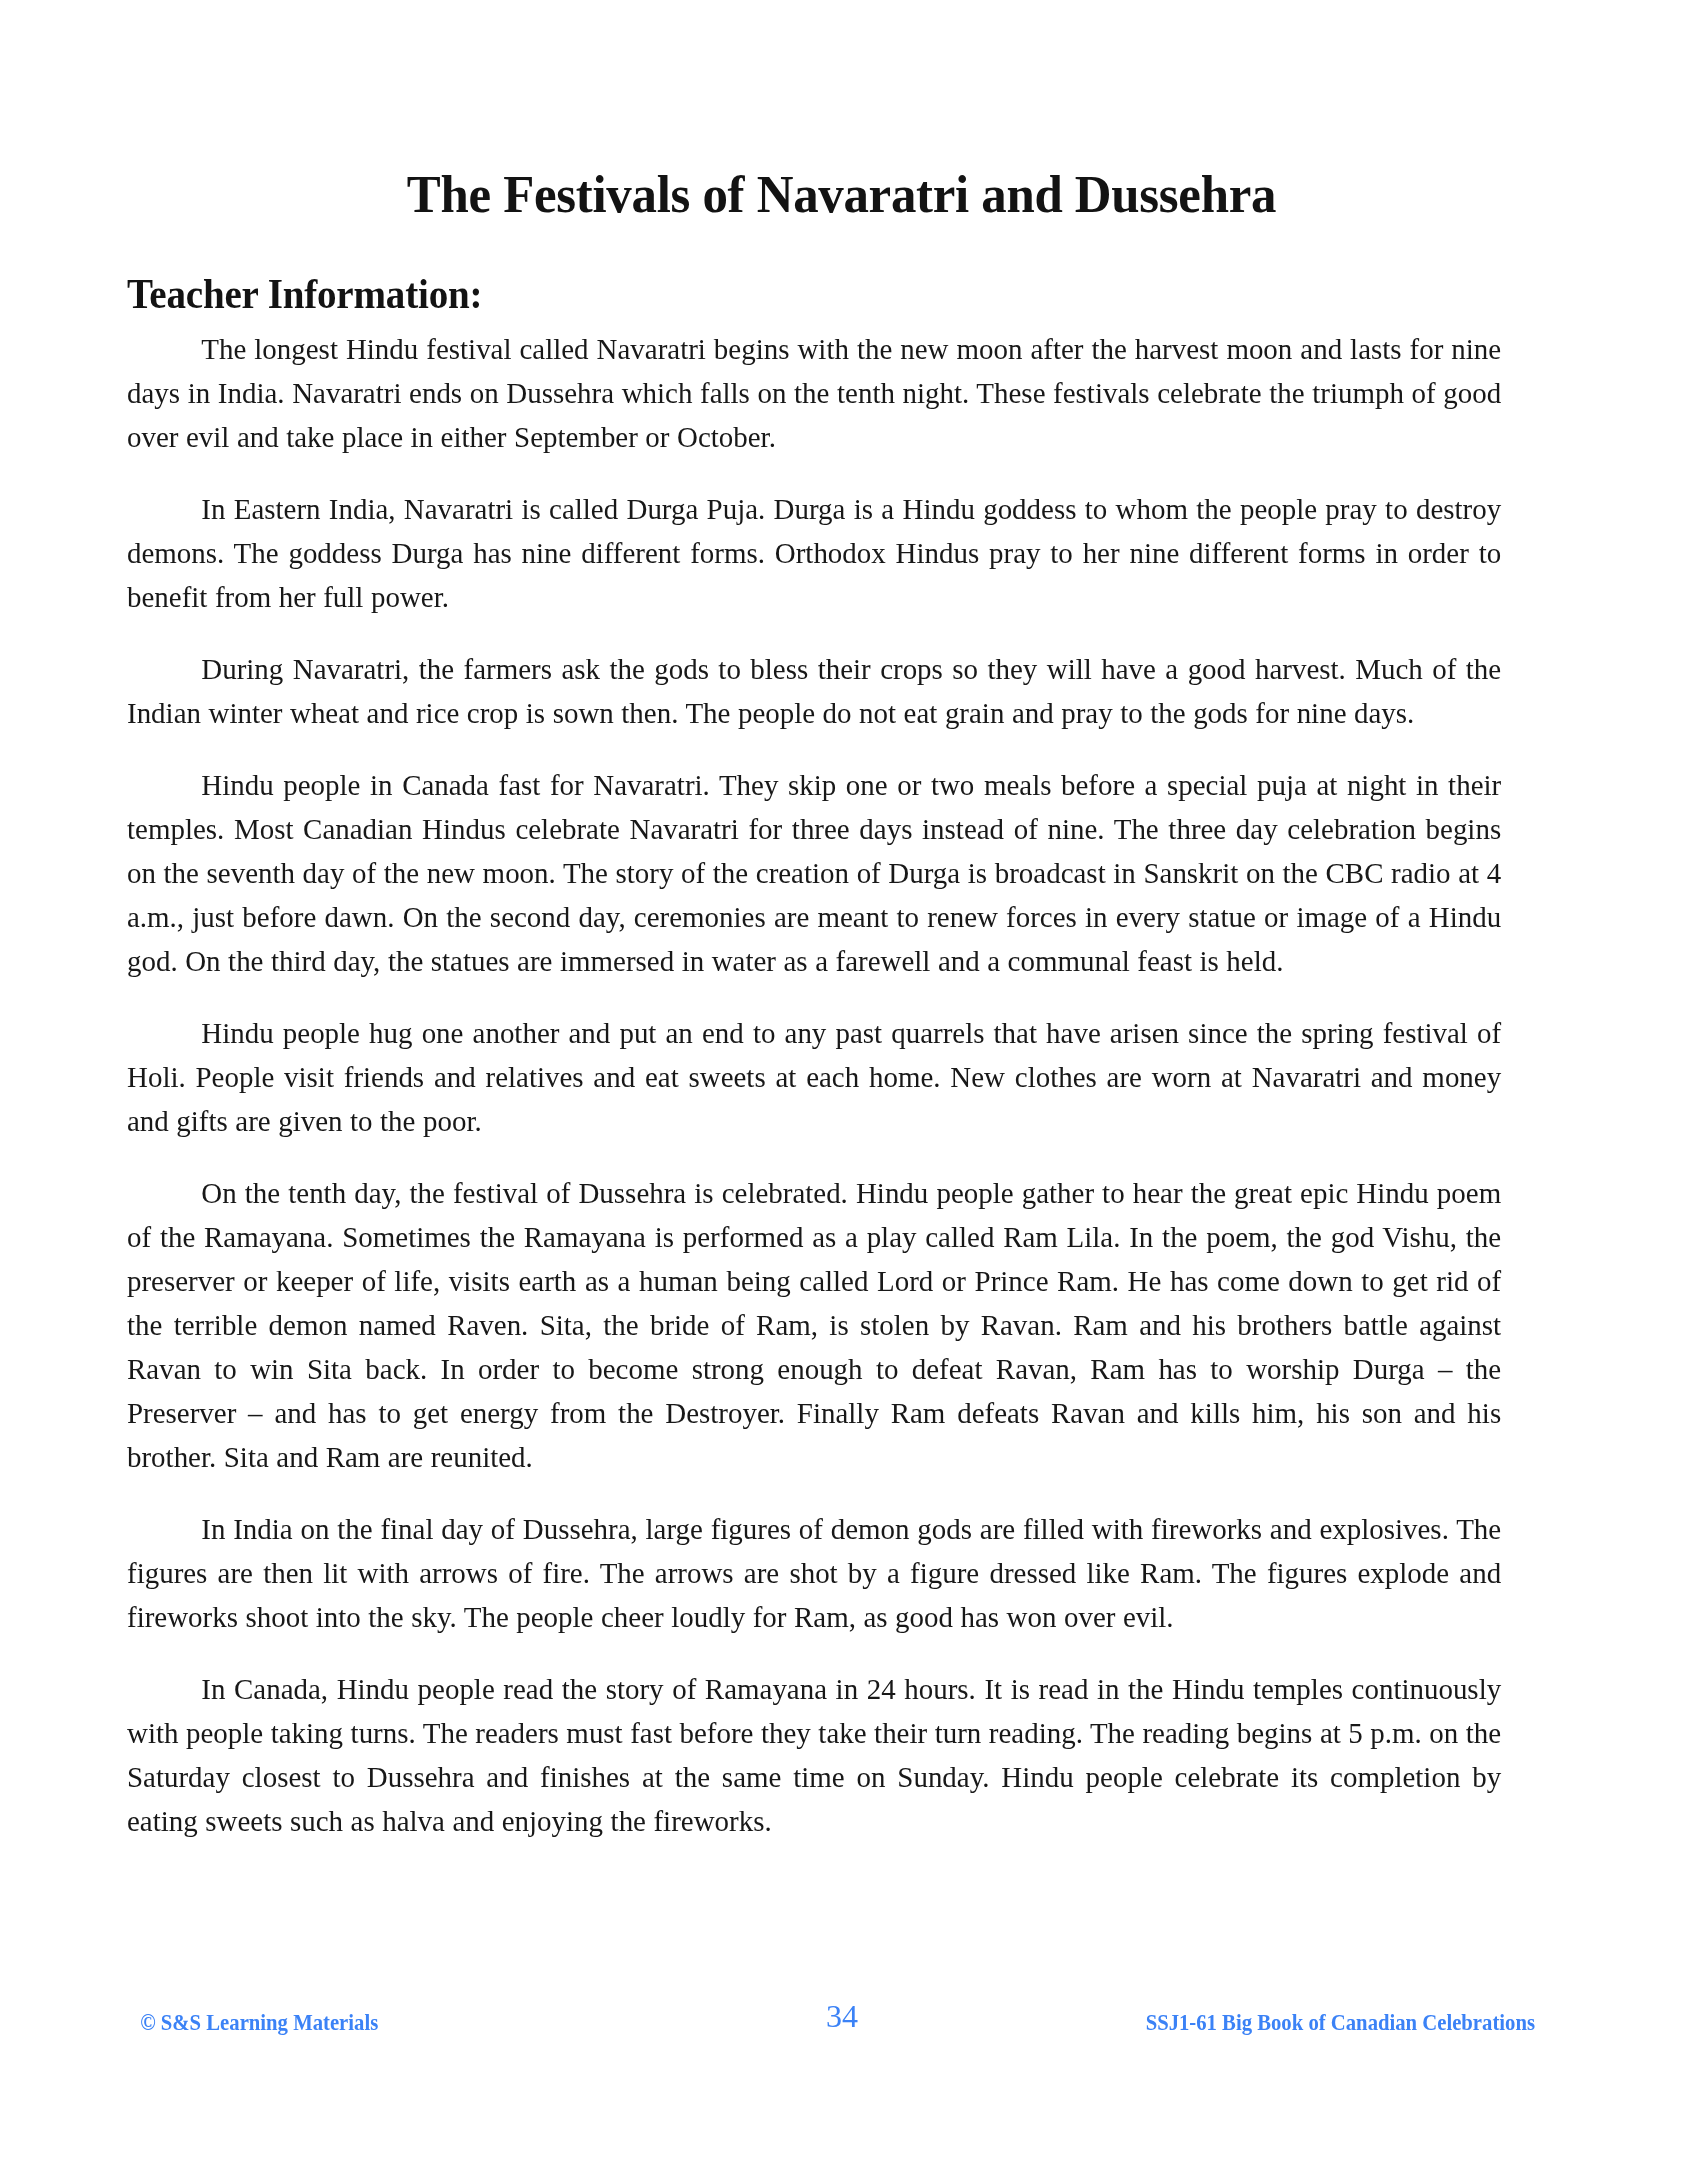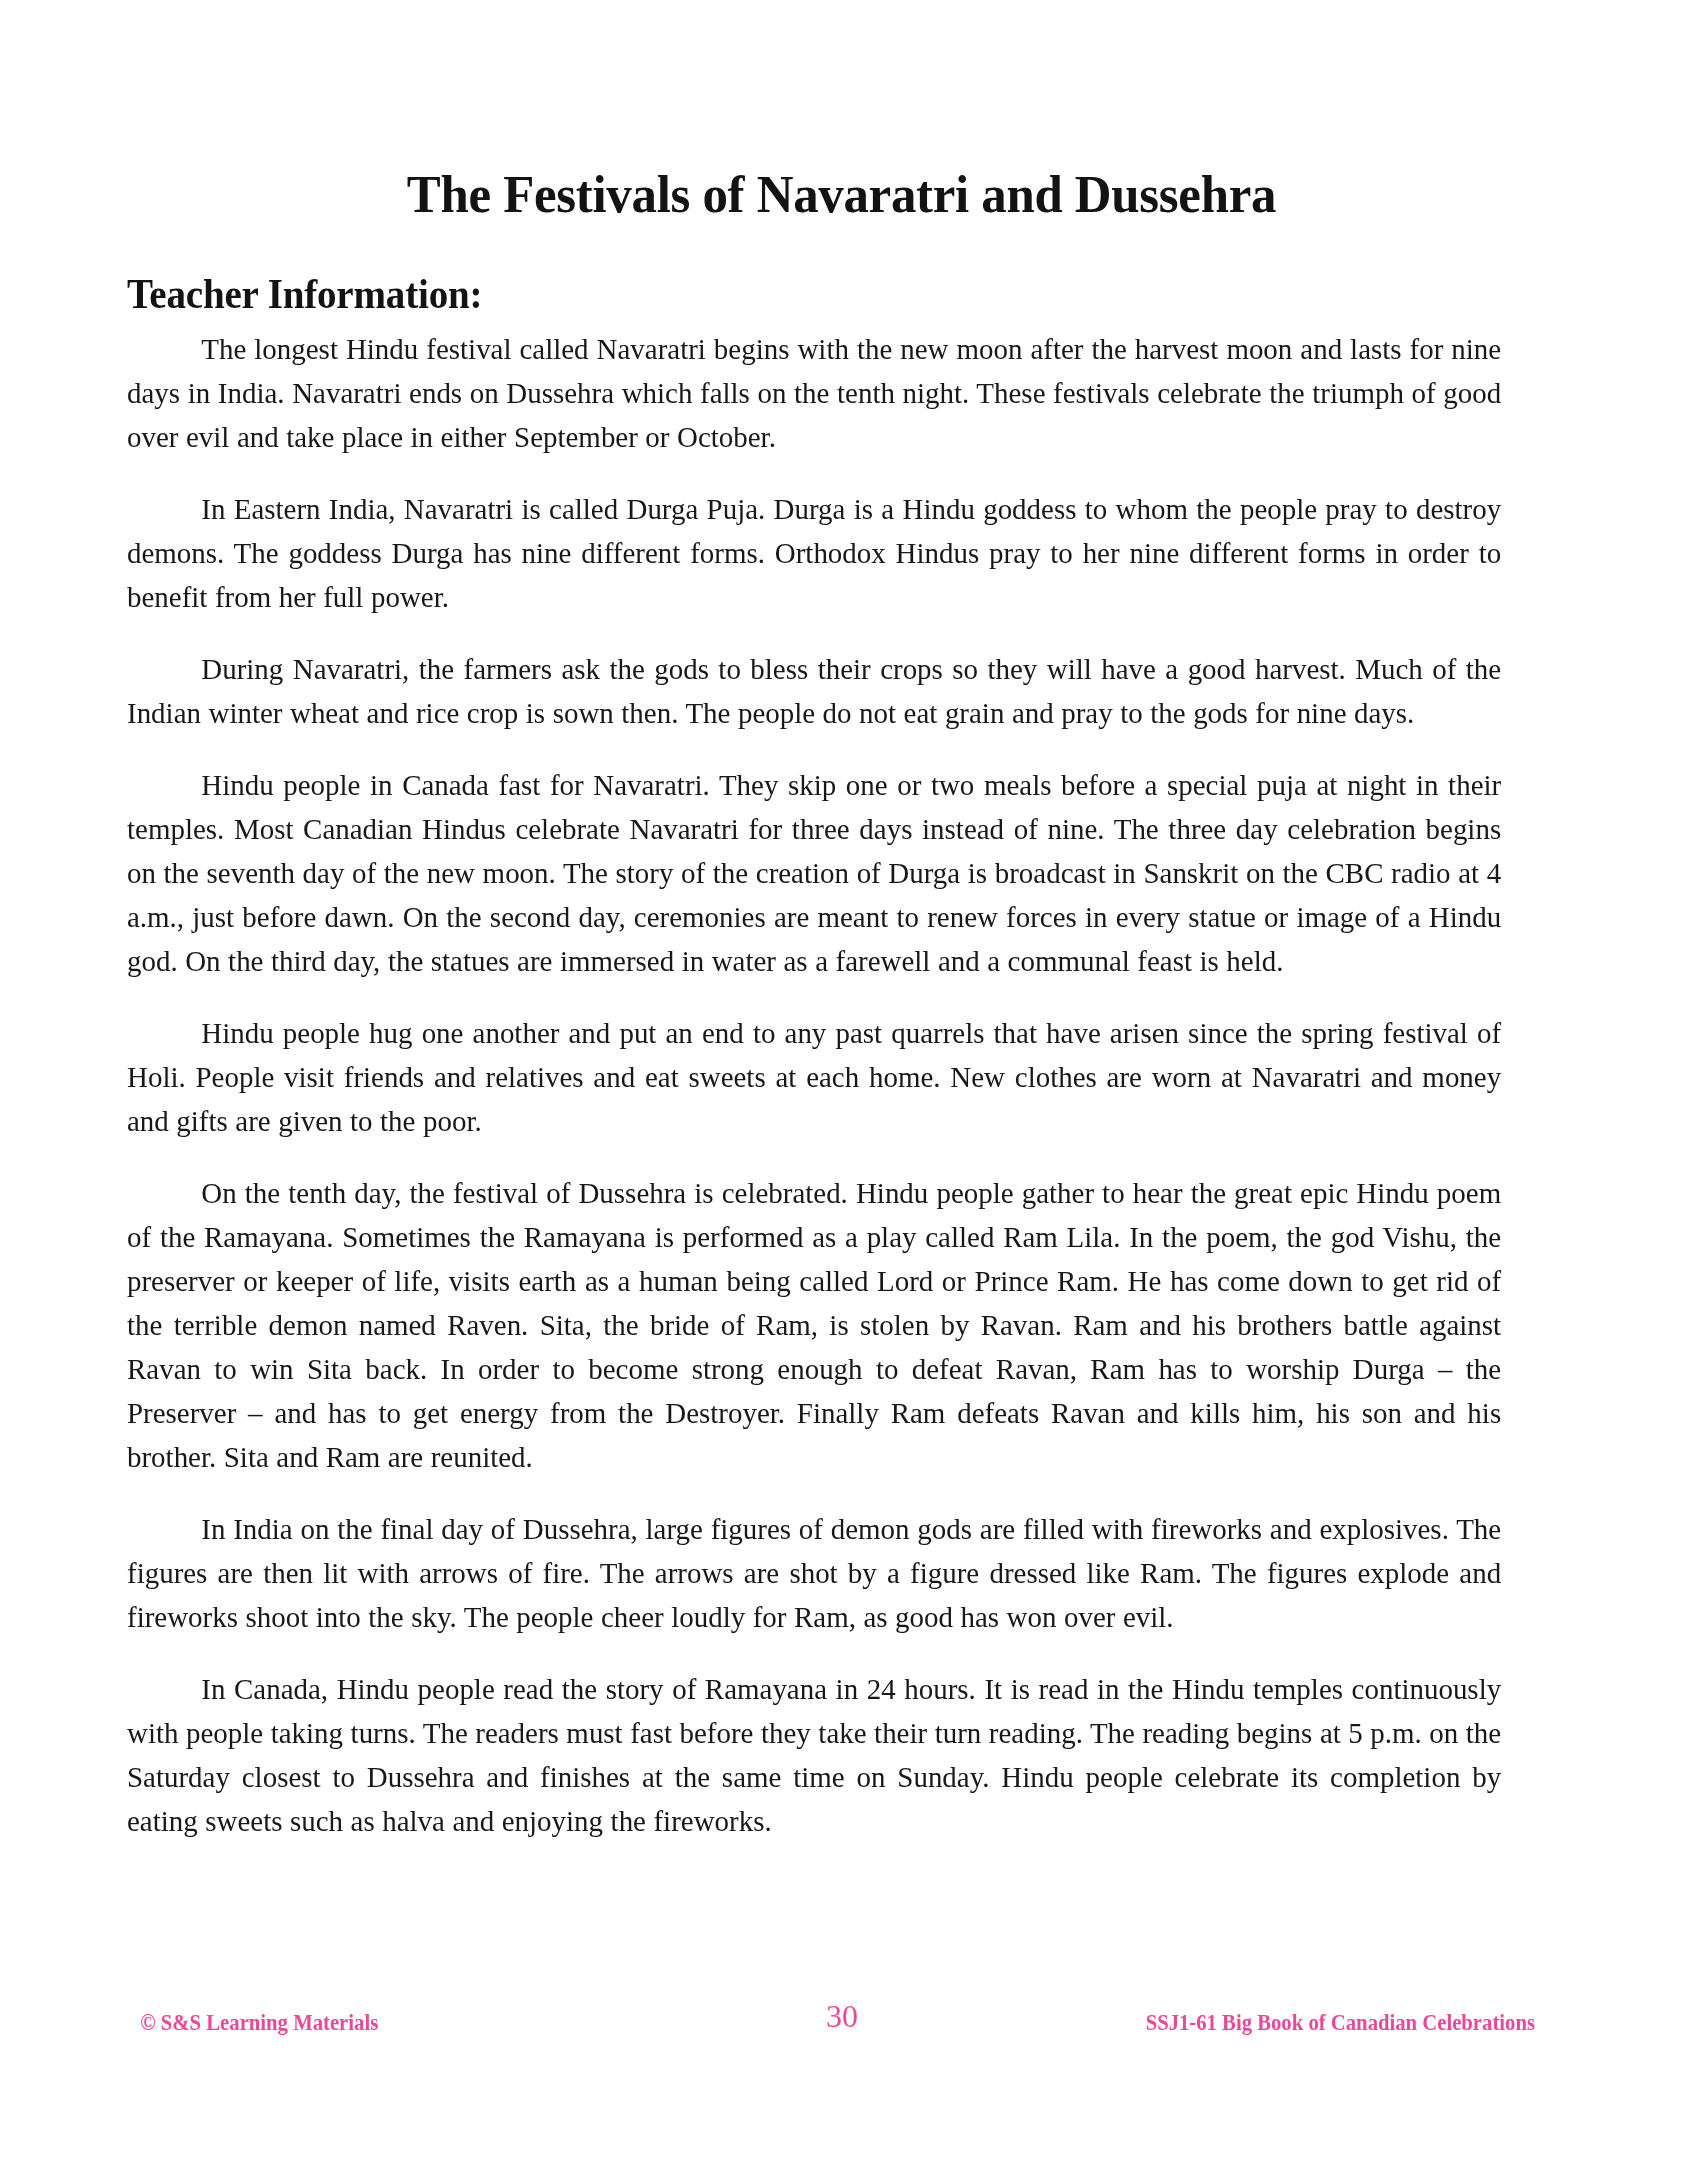--- a/index.html
+++ b/index.html
@@ -83,21 +83,21 @@
   .footer {
     position: absolute;
     left: 127px;
     top: 2010px;
     width: 1430px;
     display: flex;
     align-items: baseline;
     justify-content: flex-end;
     font-size: 23px;
     font-weight: bold;
-    color: #ec4899;
+    color: #3b82f6;
   }
 
   .footer-left {
     transform: scaleX(0.9);
     transform-origin: left baseline;
     white-space: nowrap;
   }
 
   .footer-center {
     position: absolute;
@@ -132,18 +132,18 @@
     <p class="para">During Navaratri, the farmers ask the gods to bless their crops so they will have a good harvest.  Much of the Indian winter wheat and rice crop is sown then.  The people do not eat grain and pray to the gods for nine days.</p>
     <p class="para">Hindu people in Canada fast for Navaratri.  They skip one or two meals before a special puja at night in their temples.  Most Canadian Hindus celebrate Navaratri for three days instead of  nine.  The three day celebration begins on the seventh day of the new moon.  The story of  the creation of Durga is broadcast in Sanskrit on the CBC radio at 4 a.m., just before dawn.  On the second day, ceremonies are meant to renew forces in every statue or image of a Hindu god.  On the third day, the statues are immersed in water as a farewell and a communal feast is held.</p>
     <p class="para">Hindu people hug one another and put an end to any past quarrels that have arisen since the spring festival of Holi.  People visit friends and relatives and eat sweets at each home.  New clothes are worn at Navaratri and money and gifts are given to the poor.</p>
     <p class="para">On the tenth day, the festival of Dussehra is celebrated.  Hindu people gather to hear the great epic Hindu poem of the Ramayana.  Sometimes the Ramayana is performed as a play called Ram Lila.  In the poem, the god Vishu, the preserver or keeper of life, visits earth as a human being called Lord or Prince Ram.  He has come down to get rid of the terrible demon named Raven.  Sita, the bride of Ram, is stolen by Ravan.  Ram and his brothers battle against Ravan to win Sita back.  In order to become strong enough to defeat Ravan, Ram has to worship Durga – the Preserver – and has to get energy from the Destroyer.  Finally Ram defeats Ravan and kills him, his son and his brother.  Sita and Ram  are reunited.</p>
     <p class="para">In India on the final day of Dussehra, large figures of demon gods are filled with fireworks and explosives.  The figures are then lit with arrows of fire.  The arrows are shot by a figure dressed like Ram.  The figures explode and fireworks shoot into the sky.  The people cheer  loudly for Ram, as good has won over evil.</p>
     <p class="para">In Canada, Hindu people read the story of Ramayana in 24 hours.  It is read in the Hindu temples continuously with people taking turns.  The readers must fast before they take their turn reading.  The reading begins at 5 p.m. on the Saturday closest to Dussehra and finishes at the same time on Sunday.  Hindu people celebrate its completion by eating sweets such as halva and enjoying the fireworks.</p>
   </div>
 
   <div class="footer">
     <span class="footer-left">© S&amp;S Learning Materials</span>
-    <span class="footer-center">30</span>
+    <span class="footer-center">34</span>
     <span class="footer-right">SSJ1-61 Big Book of Canadian Celebrations</span>
   </div>
 
 </div>
 
 
 </body></html>

